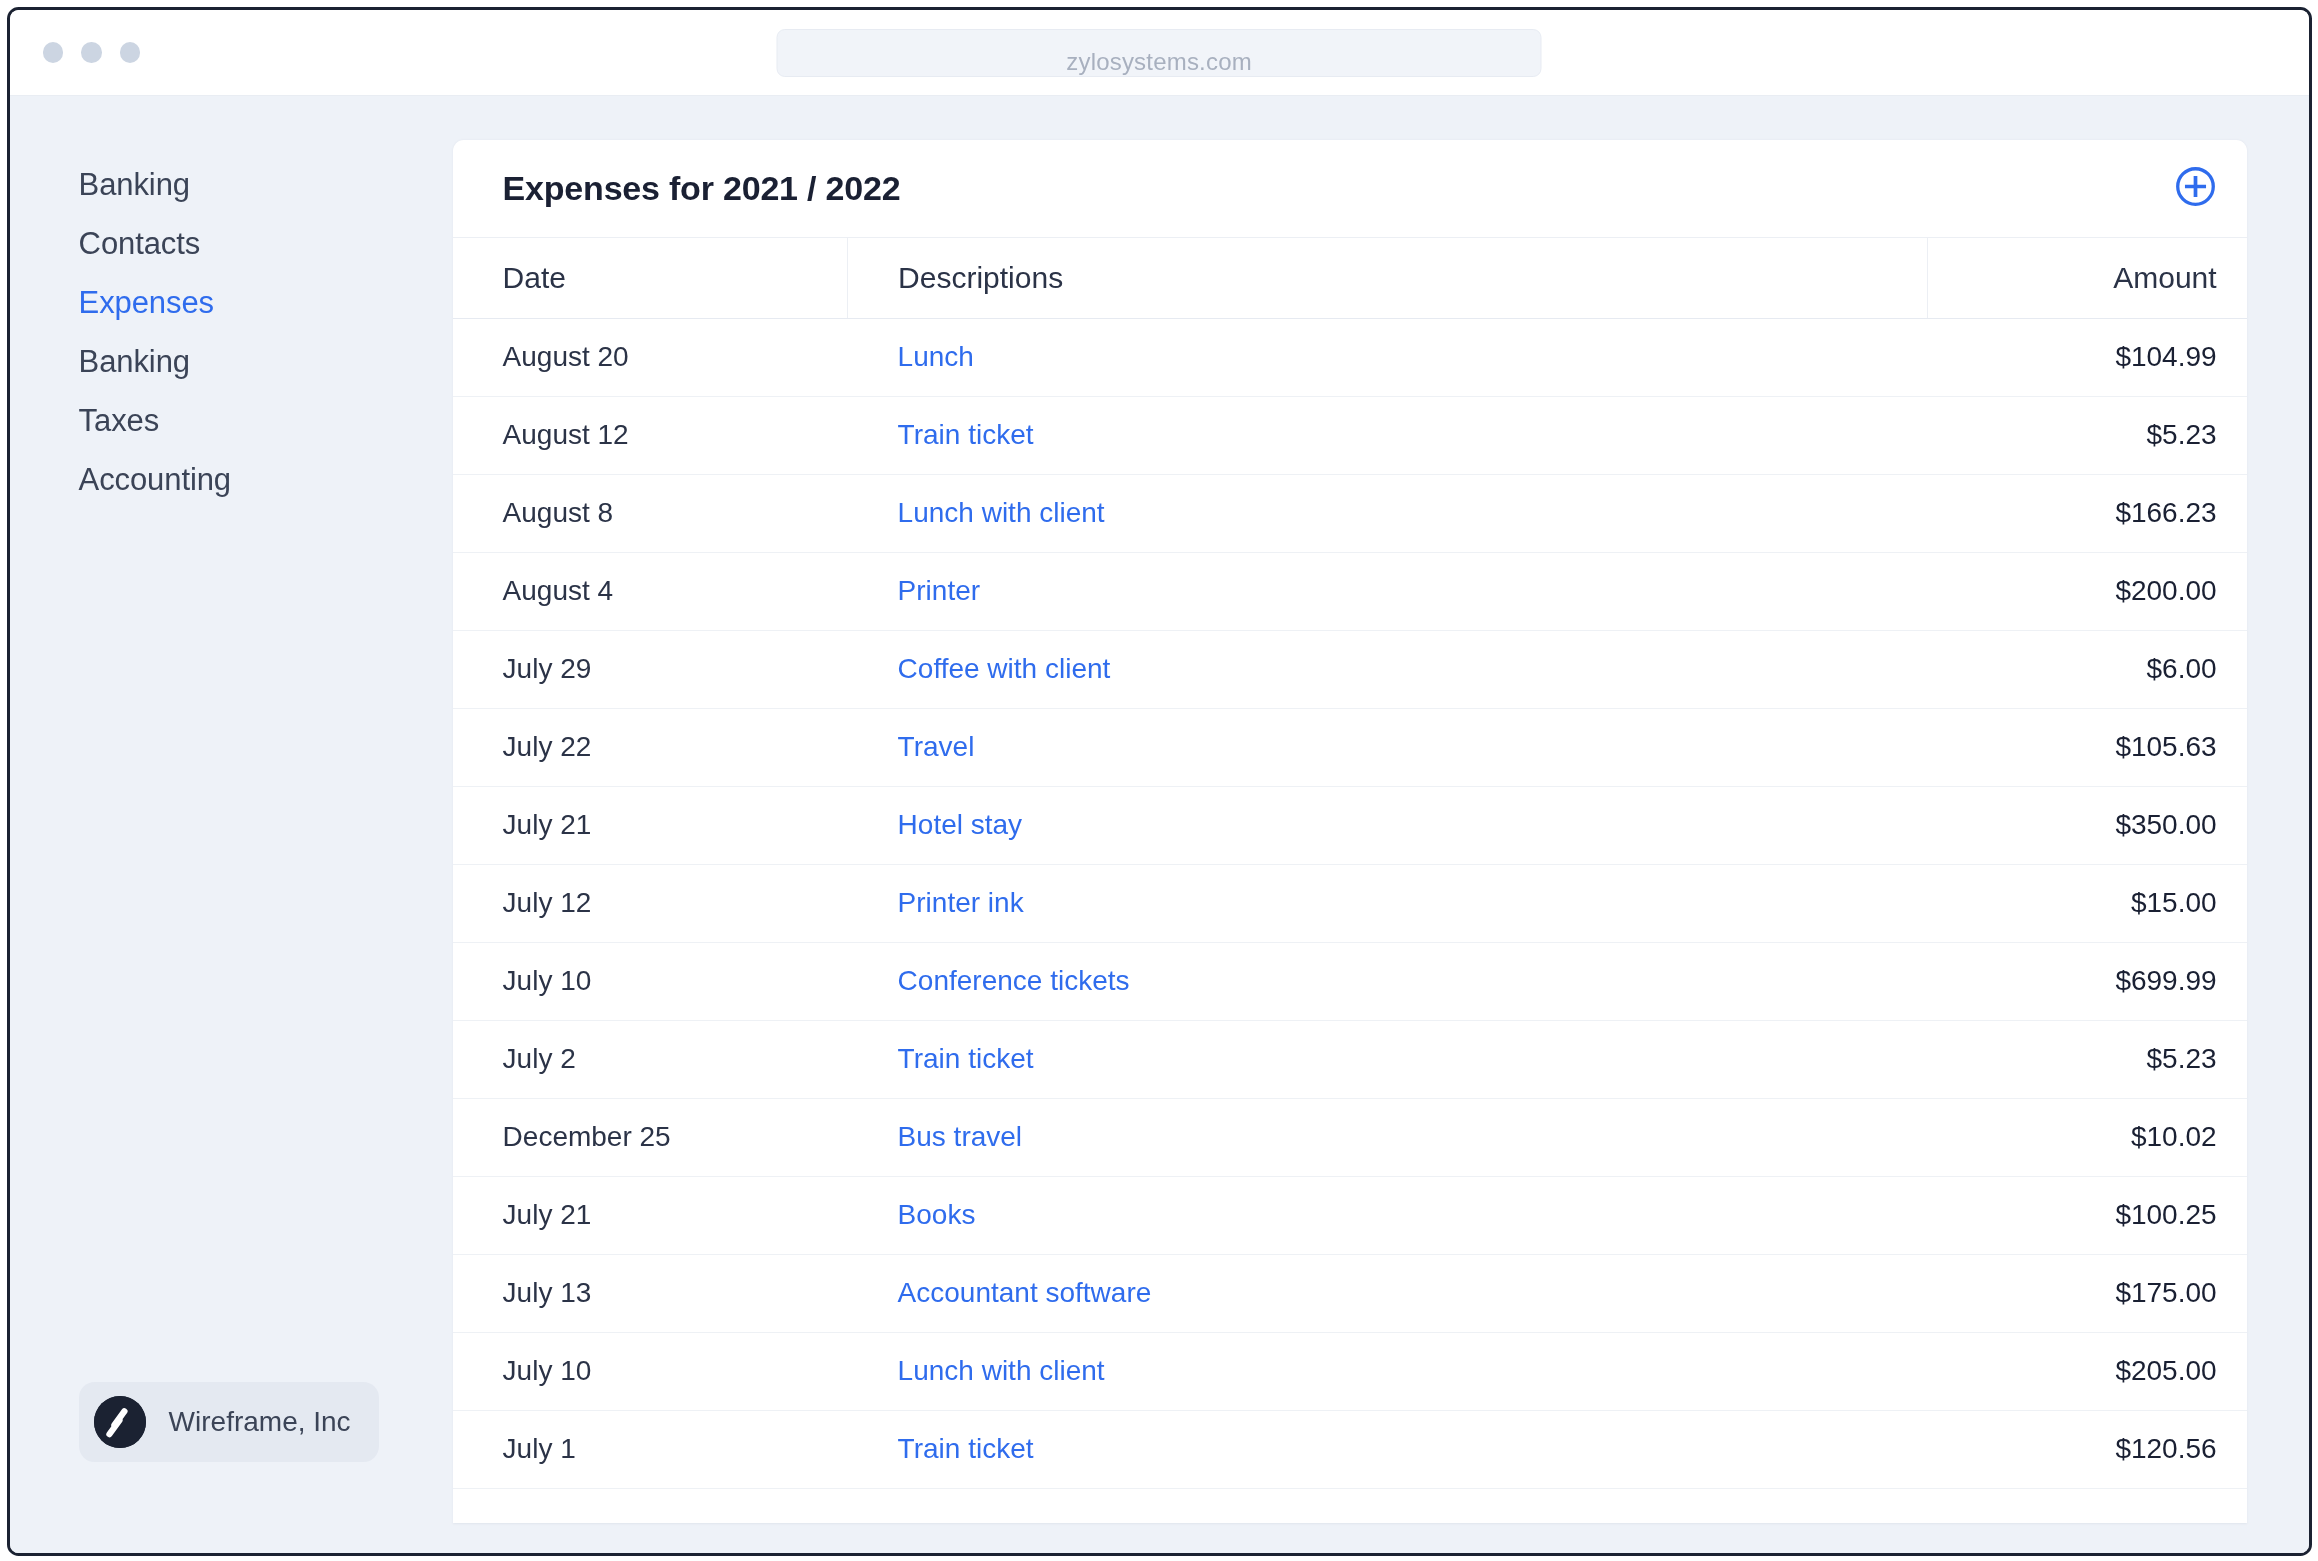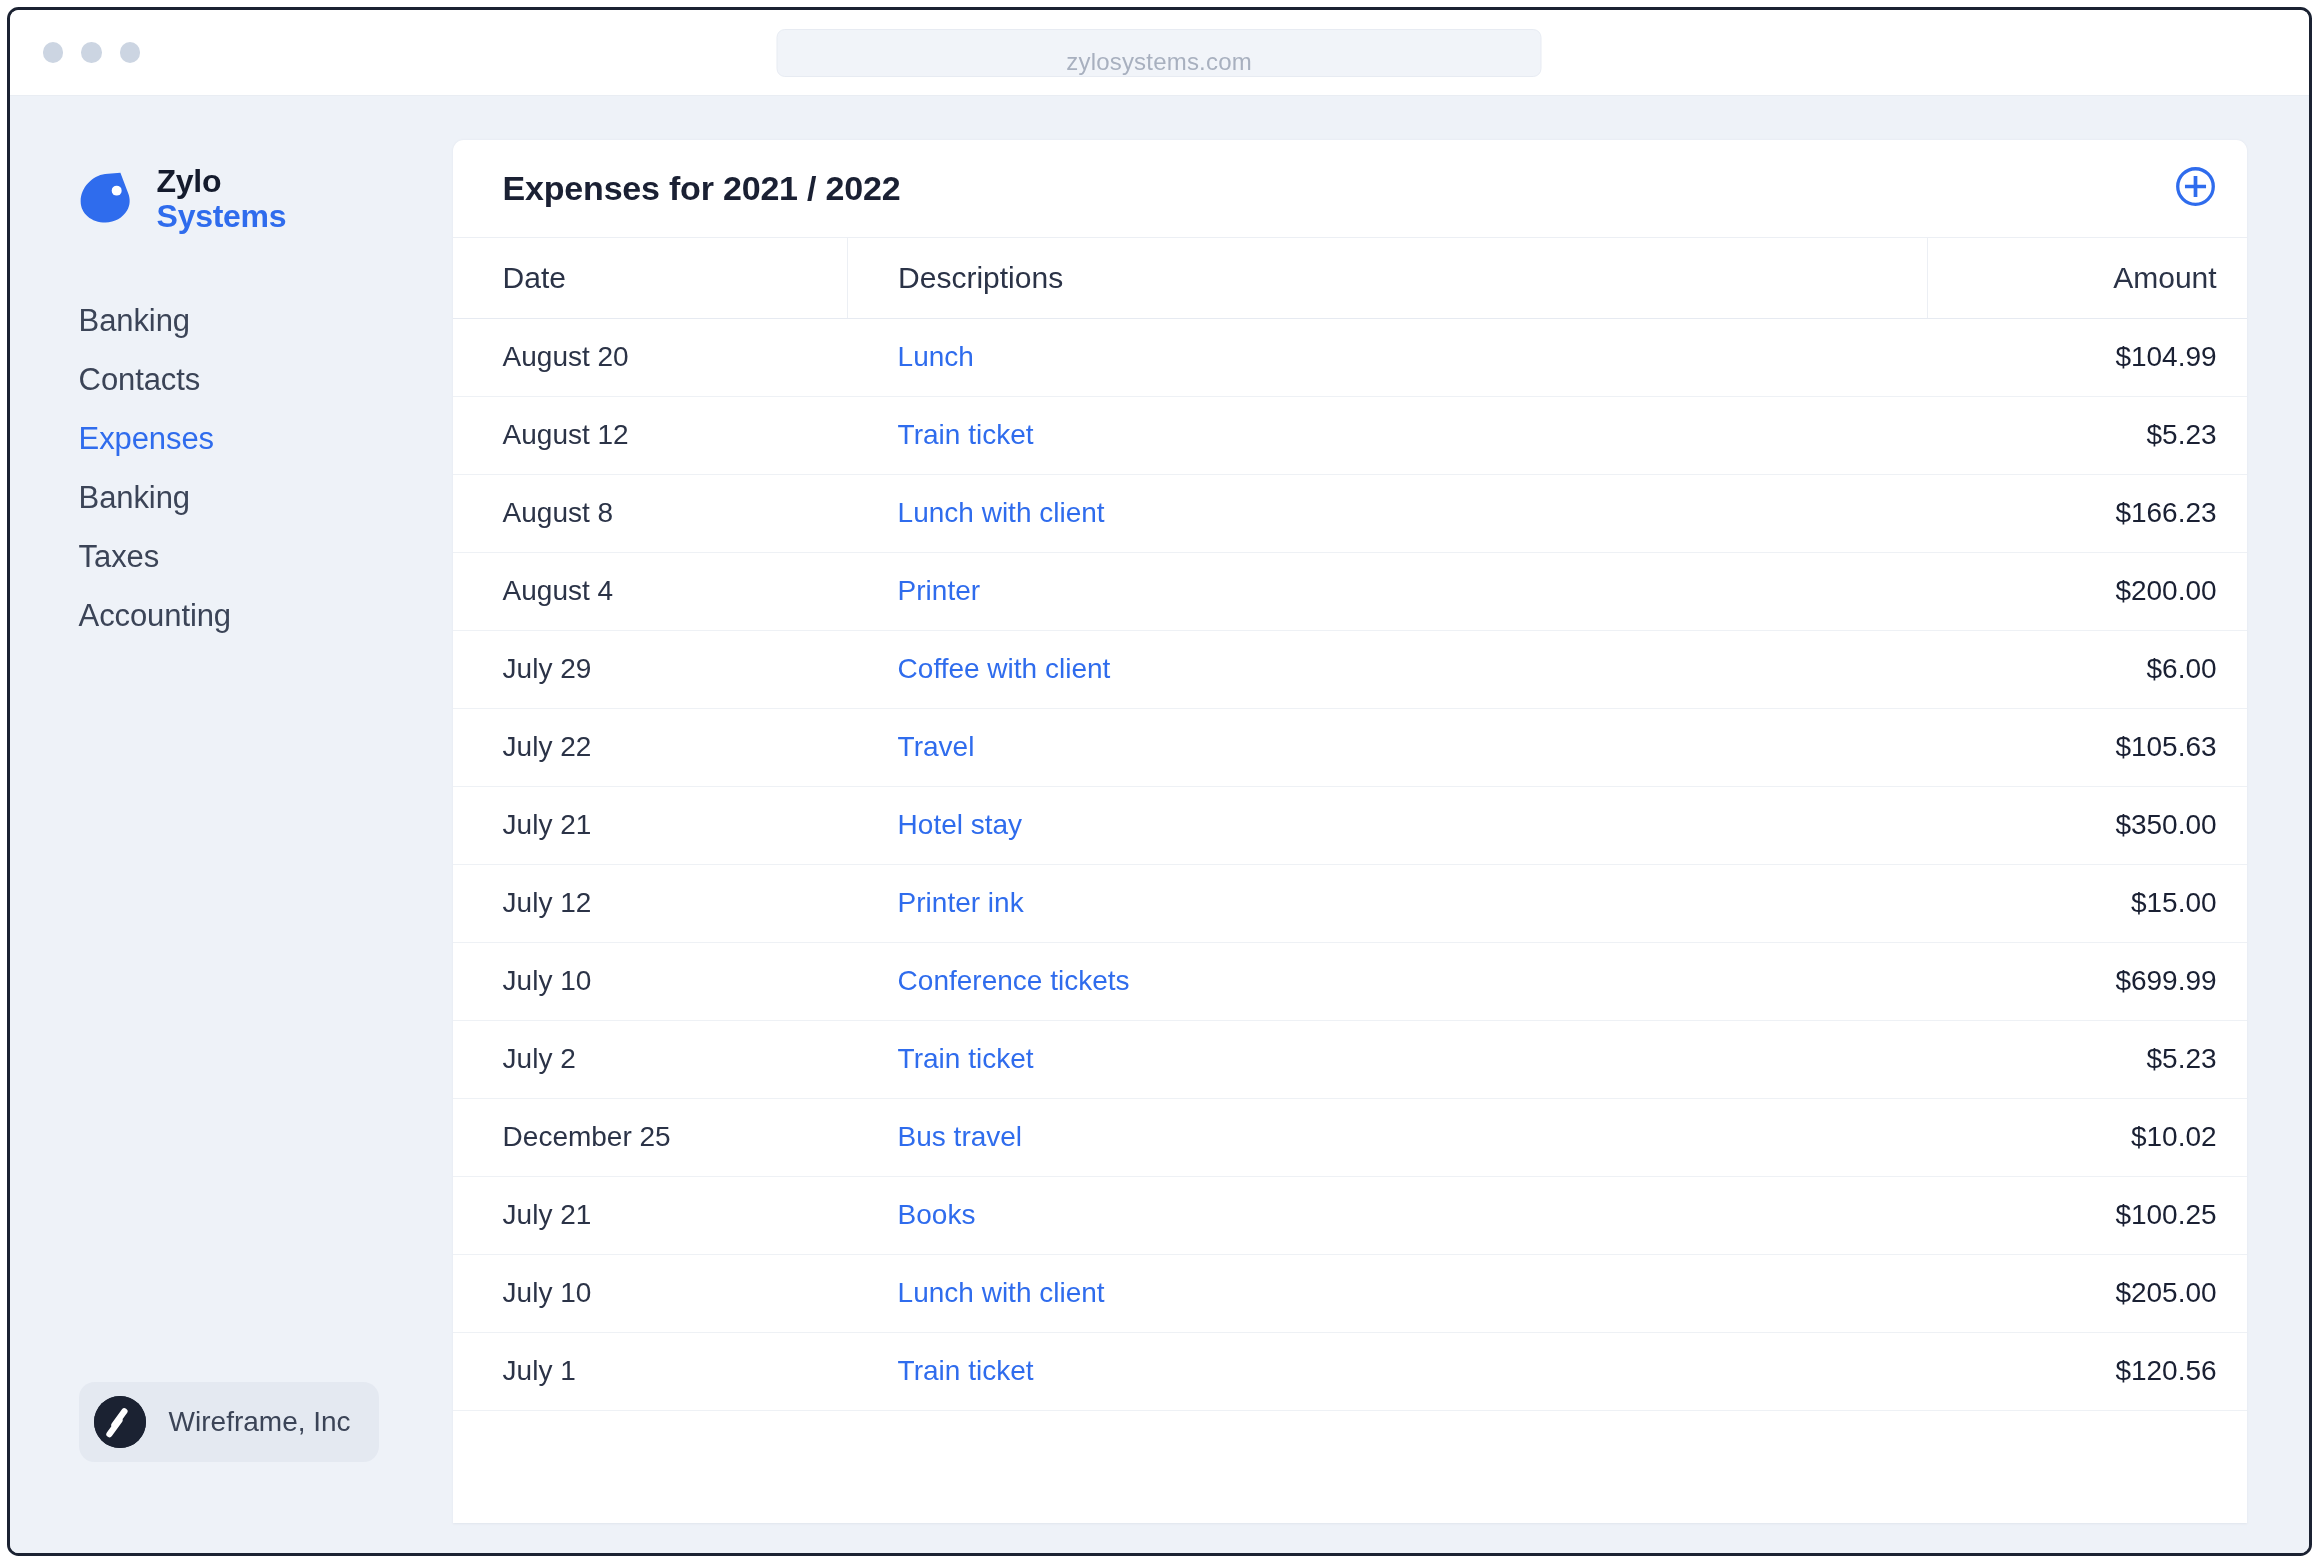--- a/index.html
+++ b/index.html
@@ -260,32 +260,20 @@
     </div>
     <div class="urlbar">
       <span class="urlbar-text">zylosystems.com</span>
     </div>
   </div>
 
   <div class="app">
 
     <aside class="sidebar">
 
-      <div class="brand">
-        <span class="brand-mark">
-          <svg width="53" height="53" viewBox="0 0 64 64" aria-hidden="true">
-            <path d="M62 28.5 C62 45 48 59.5 32.5 61.5 L14 63 L4.5 38 C2 31.5 2 24 6 17.5 C11 9 21 3 32 3 C49 3 62 14 62 28.5 Z" fill="#2f6ced" transform="rotate(180 32 32)"></path>
-            <circle cx="45.5" cy="22.5" r="6" fill="#ffffff"></circle>
-          </svg>
-        </span>
-        <span class="brand-text">
-          <div class="brand-line1">Zylo</div>
-          <div class="brand-line2">Systems</div>
-        </span>
-      </div>
 
       <nav class="nav">
         <div class="nav-item">Banking</div>
         <div class="nav-item">Contacts</div>
         <div class="nav-item active">Expenses</div>
         <div class="nav-item">Banking</div>
         <div class="nav-item">Taxes</div>
         <div class="nav-item">Accounting</div>
       </nav>
 
@@ -380,20 +368,25 @@
               <td class="cell-date">December 25</td>
               <td class="cell-desc">Bus travel</td>
               <td class="cell-amt">$10.02</td>
             </tr>
             <tr>
               <td class="cell-date">July 21</td>
               <td class="cell-desc">Books</td>
               <td class="cell-amt">$100.25</td>
             </tr>
             <tr>
+              <td class="cell-date">July 13</td>
+              <td class="cell-desc">Accountant software</td>
+              <td class="cell-amt">$175.00</td>
+            </tr>
+            <tr>
               <td class="cell-date">July 10</td>
               <td class="cell-desc">Lunch with client</td>
               <td class="cell-amt">$205.00</td>
             </tr>
             <tr>
               <td class="cell-date">July 1</td>
               <td class="cell-desc">Train ticket</td>
               <td class="cell-amt">$120.56</td>
             </tr>
           </tbody>

